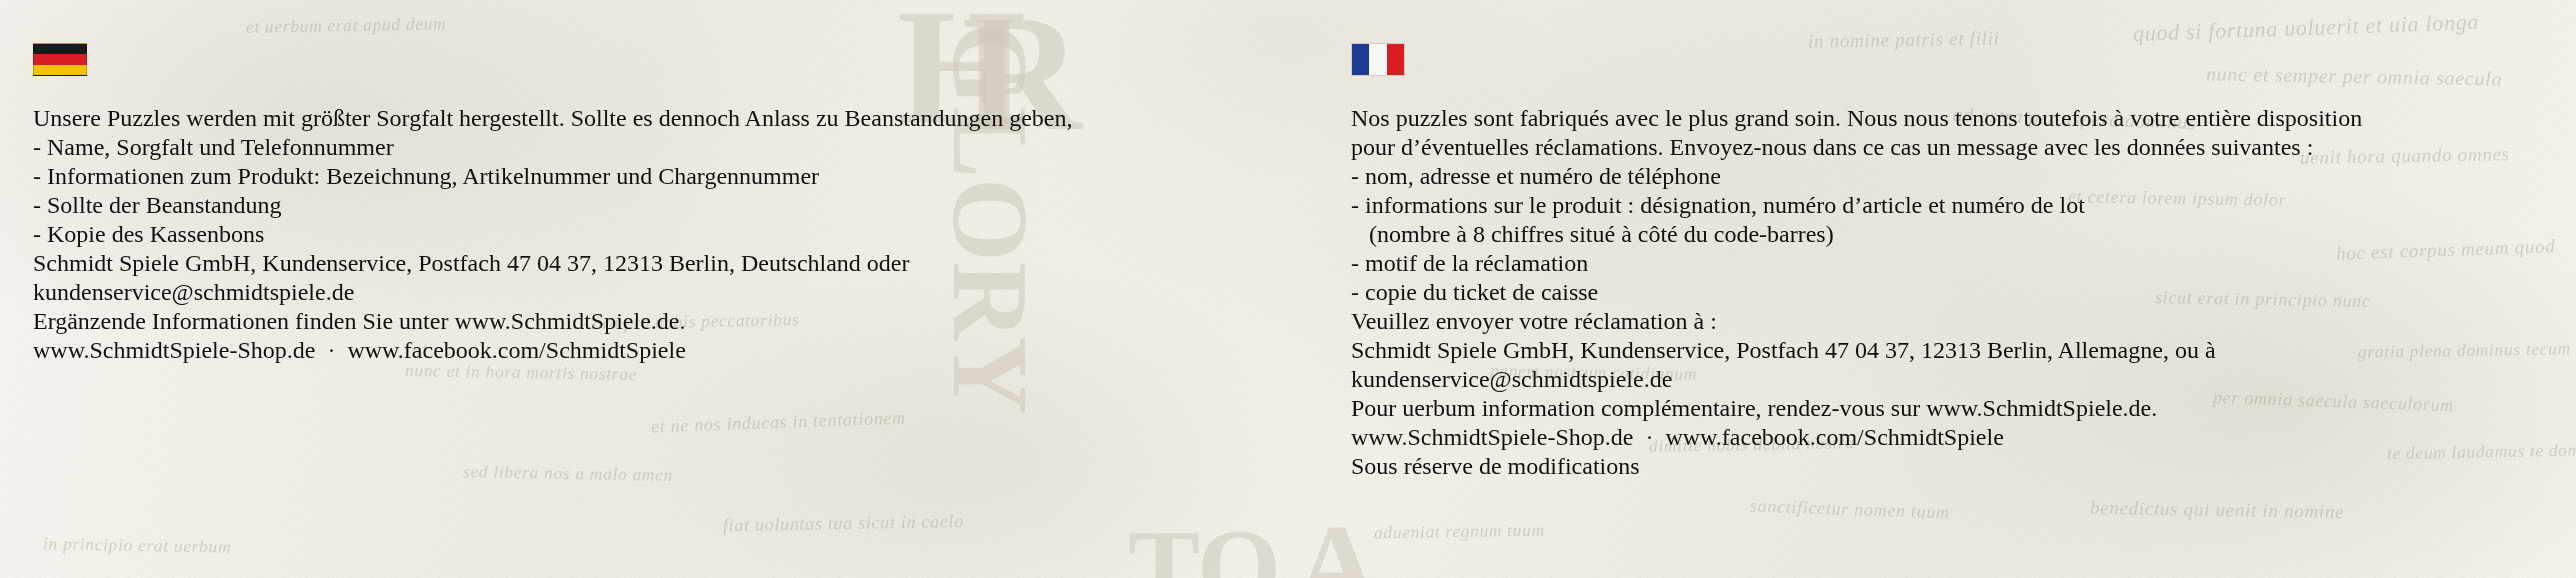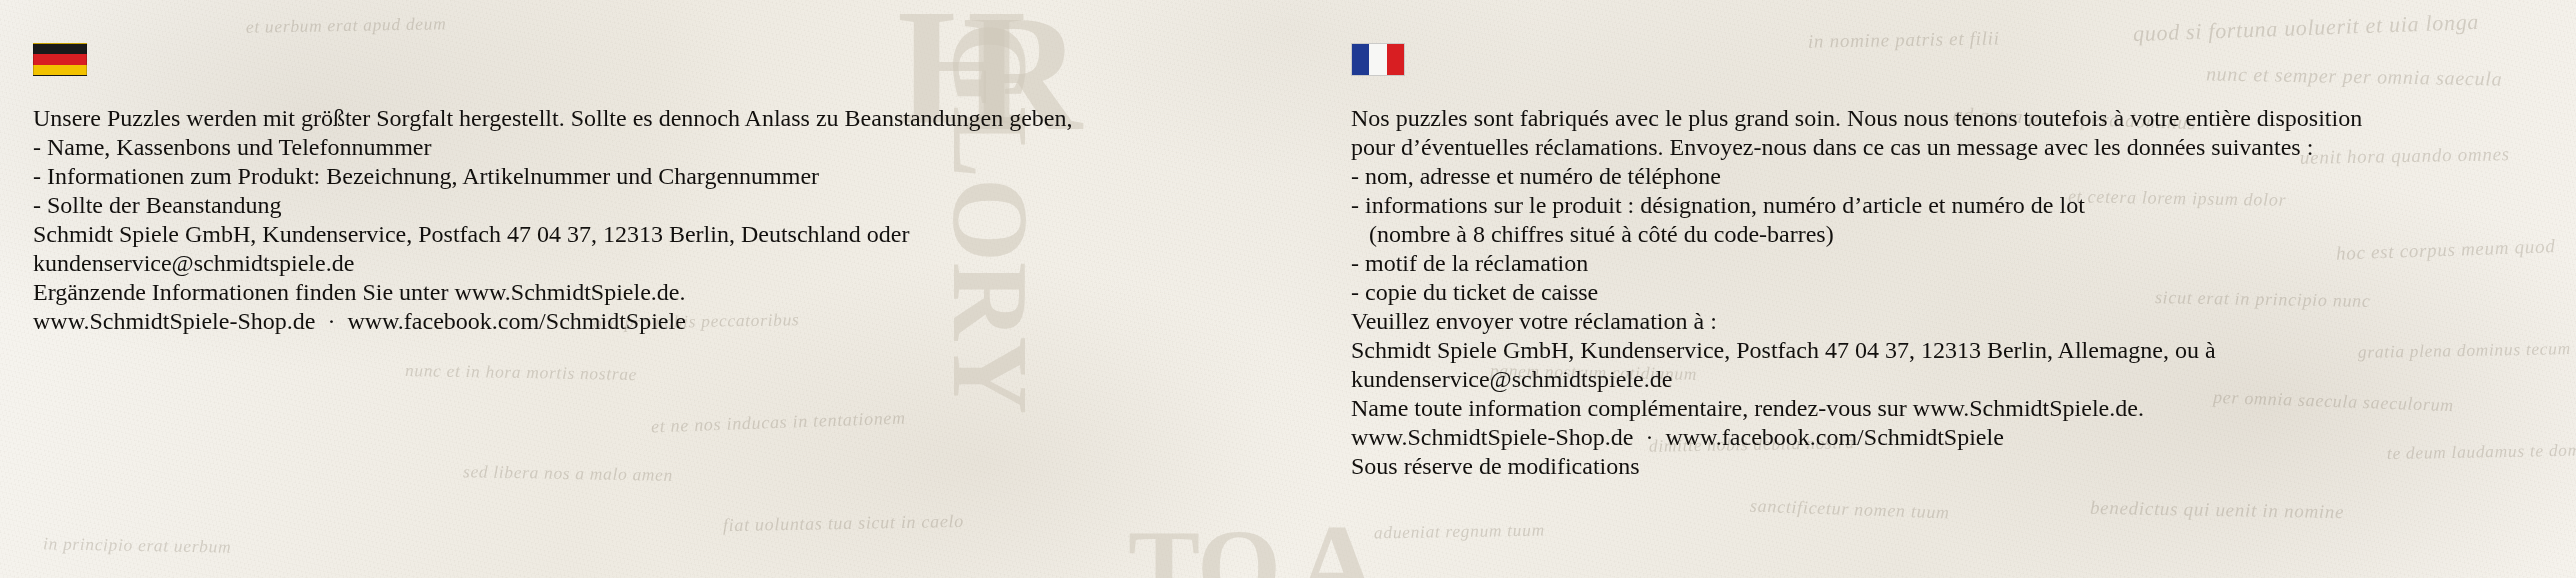--- a/index.html
+++ b/index.html
@@ -172,23 +172,24 @@
     <div class="ghost-letter" style="left: 1128px; top: 506px; font-size: 108px; transform: rotate(0deg); transform-origin: left top;">T</div>
   </div>
 
 <div id="content">
 
   <section class="panel" id="panel-de">
     <div class="flag flag-de"></div>
     <div class="text-block">
       <div id="de-lines">
           <p>Unsere Puzzles werden mit größter Sorgfalt hergestellt. Sollte es dennoch Anlass zu Beanstandungen geben,</p>
-          <p>- Name, Kassenbons und Telefonnummer</p>
+          <p>- Name, Sorgfalt und Telefonnummer</p>
           <p>- Informationen zum Produkt: Bezeichnung, Artikelnummer und Chargennummer</p>
           <p>- Sollte der Beanstandung</p>
+          <p>- Kopie des Kassenbons</p>
           <p>Schmidt Spiele GmbH, Kundenservice, Postfach 47 04 37, 12313 Berlin, Deutschland oder</p>
           <p>kundenservice@schmidtspiele.de</p>
         </div>
       <p><span>Ergänzende Informationen finden Sie unter </span><span class="bold">www.SchmidtSpiele.de</span><span>.</span></p>
       <p>www.SchmidtSpiele-Shop.de  ·  www.facebook.com/SchmidtSpiele</p>
     </div>
   </section>
 
   <section class="panel" id="panel-fr">
     <div class="flag flag-fr"></div>
@@ -198,20 +199,20 @@
           <p>pour d’éventuelles réclamations. Envoyez-nous dans ce cas un message avec les données suivantes :</p>
           <p>- nom, adresse et numéro de téléphone</p>
           <p>- informations sur le produit : désignation, numéro d’article et numéro de lot</p>
           <p>   (nombre à 8 chiffres situé à côté du code-barres)</p>
           <p>- motif de la réclamation</p>
           <p>- copie du ticket de caisse</p>
           <p>Veuillez envoyer votre réclamation à :</p>
           <p>Schmidt Spiele GmbH, Kundenservice, Postfach 47 04 37, 12313 Berlin, Allemagne, ou à</p>
           <p>kundenservice@schmidtspiele.de</p>
         </div>
-      <p><span>Name toute information complémentaire, rendez-vous sur </span><span class="bold">www.SchmidtSpiele.de</span><span>.</span></p>
+      <p><span>Pour uerbum information complémentaire, rendez-vous sur </span><span class="bold">www.SchmidtSpiele.de</span><span>.</span></p>
       <p>www.SchmidtSpiele-Shop.de  ·  www.facebook.com/SchmidtSpiele</p>
       <p>Sous réserve de modifications</p>
     </div>
   </section>
 
 </div>
 
 
 </body></html>

